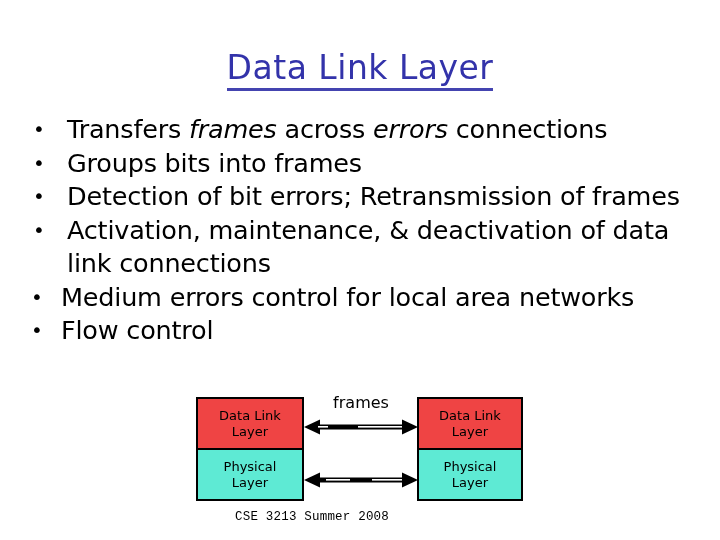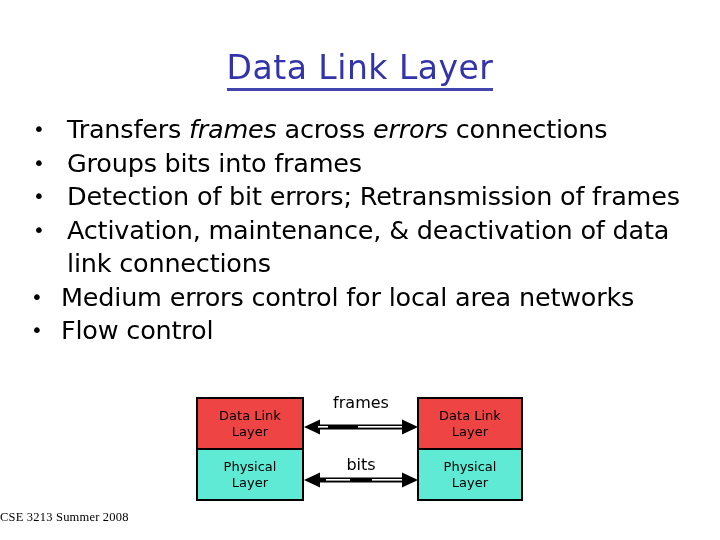--- a/index.html
+++ b/index.html
@@ -117,21 +117,22 @@
     position: absolute;
     pointer-events: auto;
   }
 
   
   #footer {
     position: absolute;
     left: 0;
     top: 510px;
     width: 624px;
-    font-family: Liberation Serif, serif;
+    text-align: center;
+    font-family: Liberation Mono, monospace;
     font-size: 12.5px;
     color: #000000;
     letter-spacing: 0.2px;
   }
 </style>
 </head>
 <body>
 
 <div id="slide-title">
   <span class="title-text">Data Link Layer</span>
@@ -210,21 +211,20 @@
   <div class="arrow-wrap" style="left:304px; top:418px; width:114px; height:18px;">
     <svg width="114" height="18" viewBox="0 0 114 18" xmlns="http://www.w3.org/2000/svg">
       <polygon points="0,9 16,1.5 16,16.5" fill="#000000"></polygon>
       <polygon points="114,9 98,1.5 98,16.5" fill="#000000"></polygon>
       <rect x="14" y="6.5" width="86" height="5" fill="#000000"></rect>
       <rect x="54" y="8" width="44" height="1.6" fill="#ffffff"></rect>
       <rect x="14" y="8" width="10" height="1.6" fill="#ffffff"></rect>
     </svg>
   </div>
 
-  <div class="arrow-label" style="left:308px; top:455px; width:106px;">bits</div>
 
   <div class="arrow-wrap" style="left:304px; top:471px; width:114px; height:18px;">
     <svg width="114" height="18" viewBox="0 0 114 18" xmlns="http://www.w3.org/2000/svg">
       <polygon points="0,9 16,1.5 16,16.5" fill="#000000"></polygon>
       <polygon points="114,9 98,1.5 98,16.5" fill="#000000"></polygon>
       <rect x="14" y="6.5" width="86" height="5" fill="#000000"></rect>
       <rect x="22" y="8" width="24" height="1.6" fill="#ffffff"></rect>
       <rect x="68" y="8" width="30" height="1.6" fill="#ffffff"></rect>
     </svg>
   </div>

